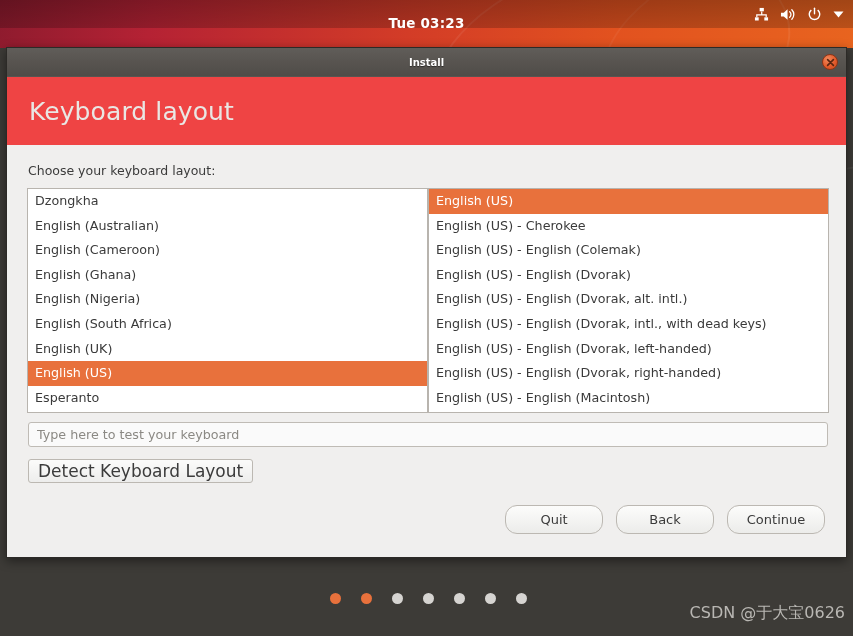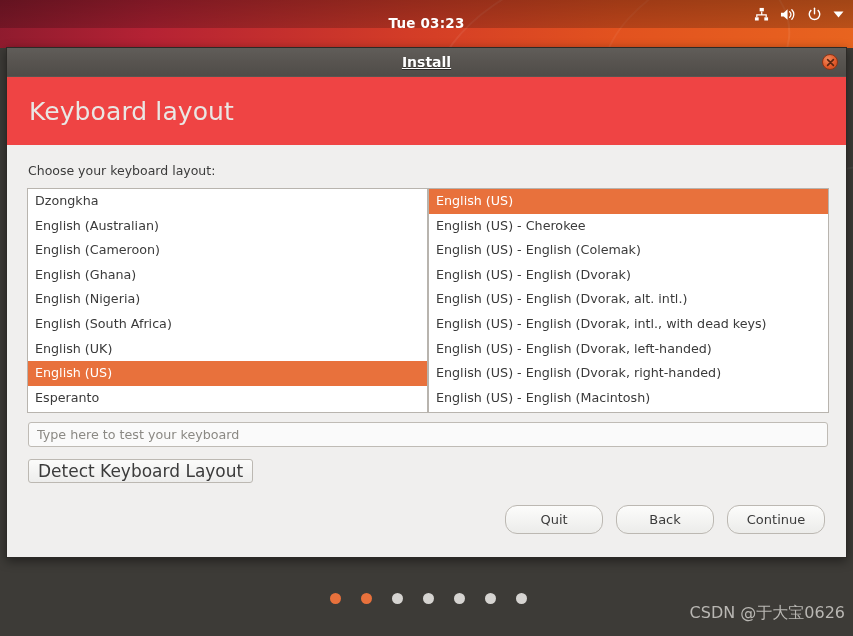--- a/index.html
+++ b/index.html
@@ -92,24 +92,23 @@
     position: relative;
     height: 28px;
     background: linear-gradient(180deg, #605d59 0%, #57534f 55%, #4f4c48 100%);
     border-bottom: 1px solid #39363333;
     display: flex;
     align-items: center;
     justify-content: center;
   }
   .titlebar-title {
     color: #ffffff;
-    font-size: 14px;
+    font-size: 10px;
     font-weight: bold;
     text-shadow: 0 1px 1px rgba(0,0,0,0.5);
-    text-decoration: underline;
   }
   .close-btn {
     position: absolute;
     right: 8px;
     top: 6px;
     width: 16px; height: 16px;
     border-radius: 50%;
     background: radial-gradient(circle at 35% 30%, #f08a5d 0%, #e35b2b 55%, #c34a1f 100%);
     border: 1px solid #8e3416;
     box-sizing: border-box;

